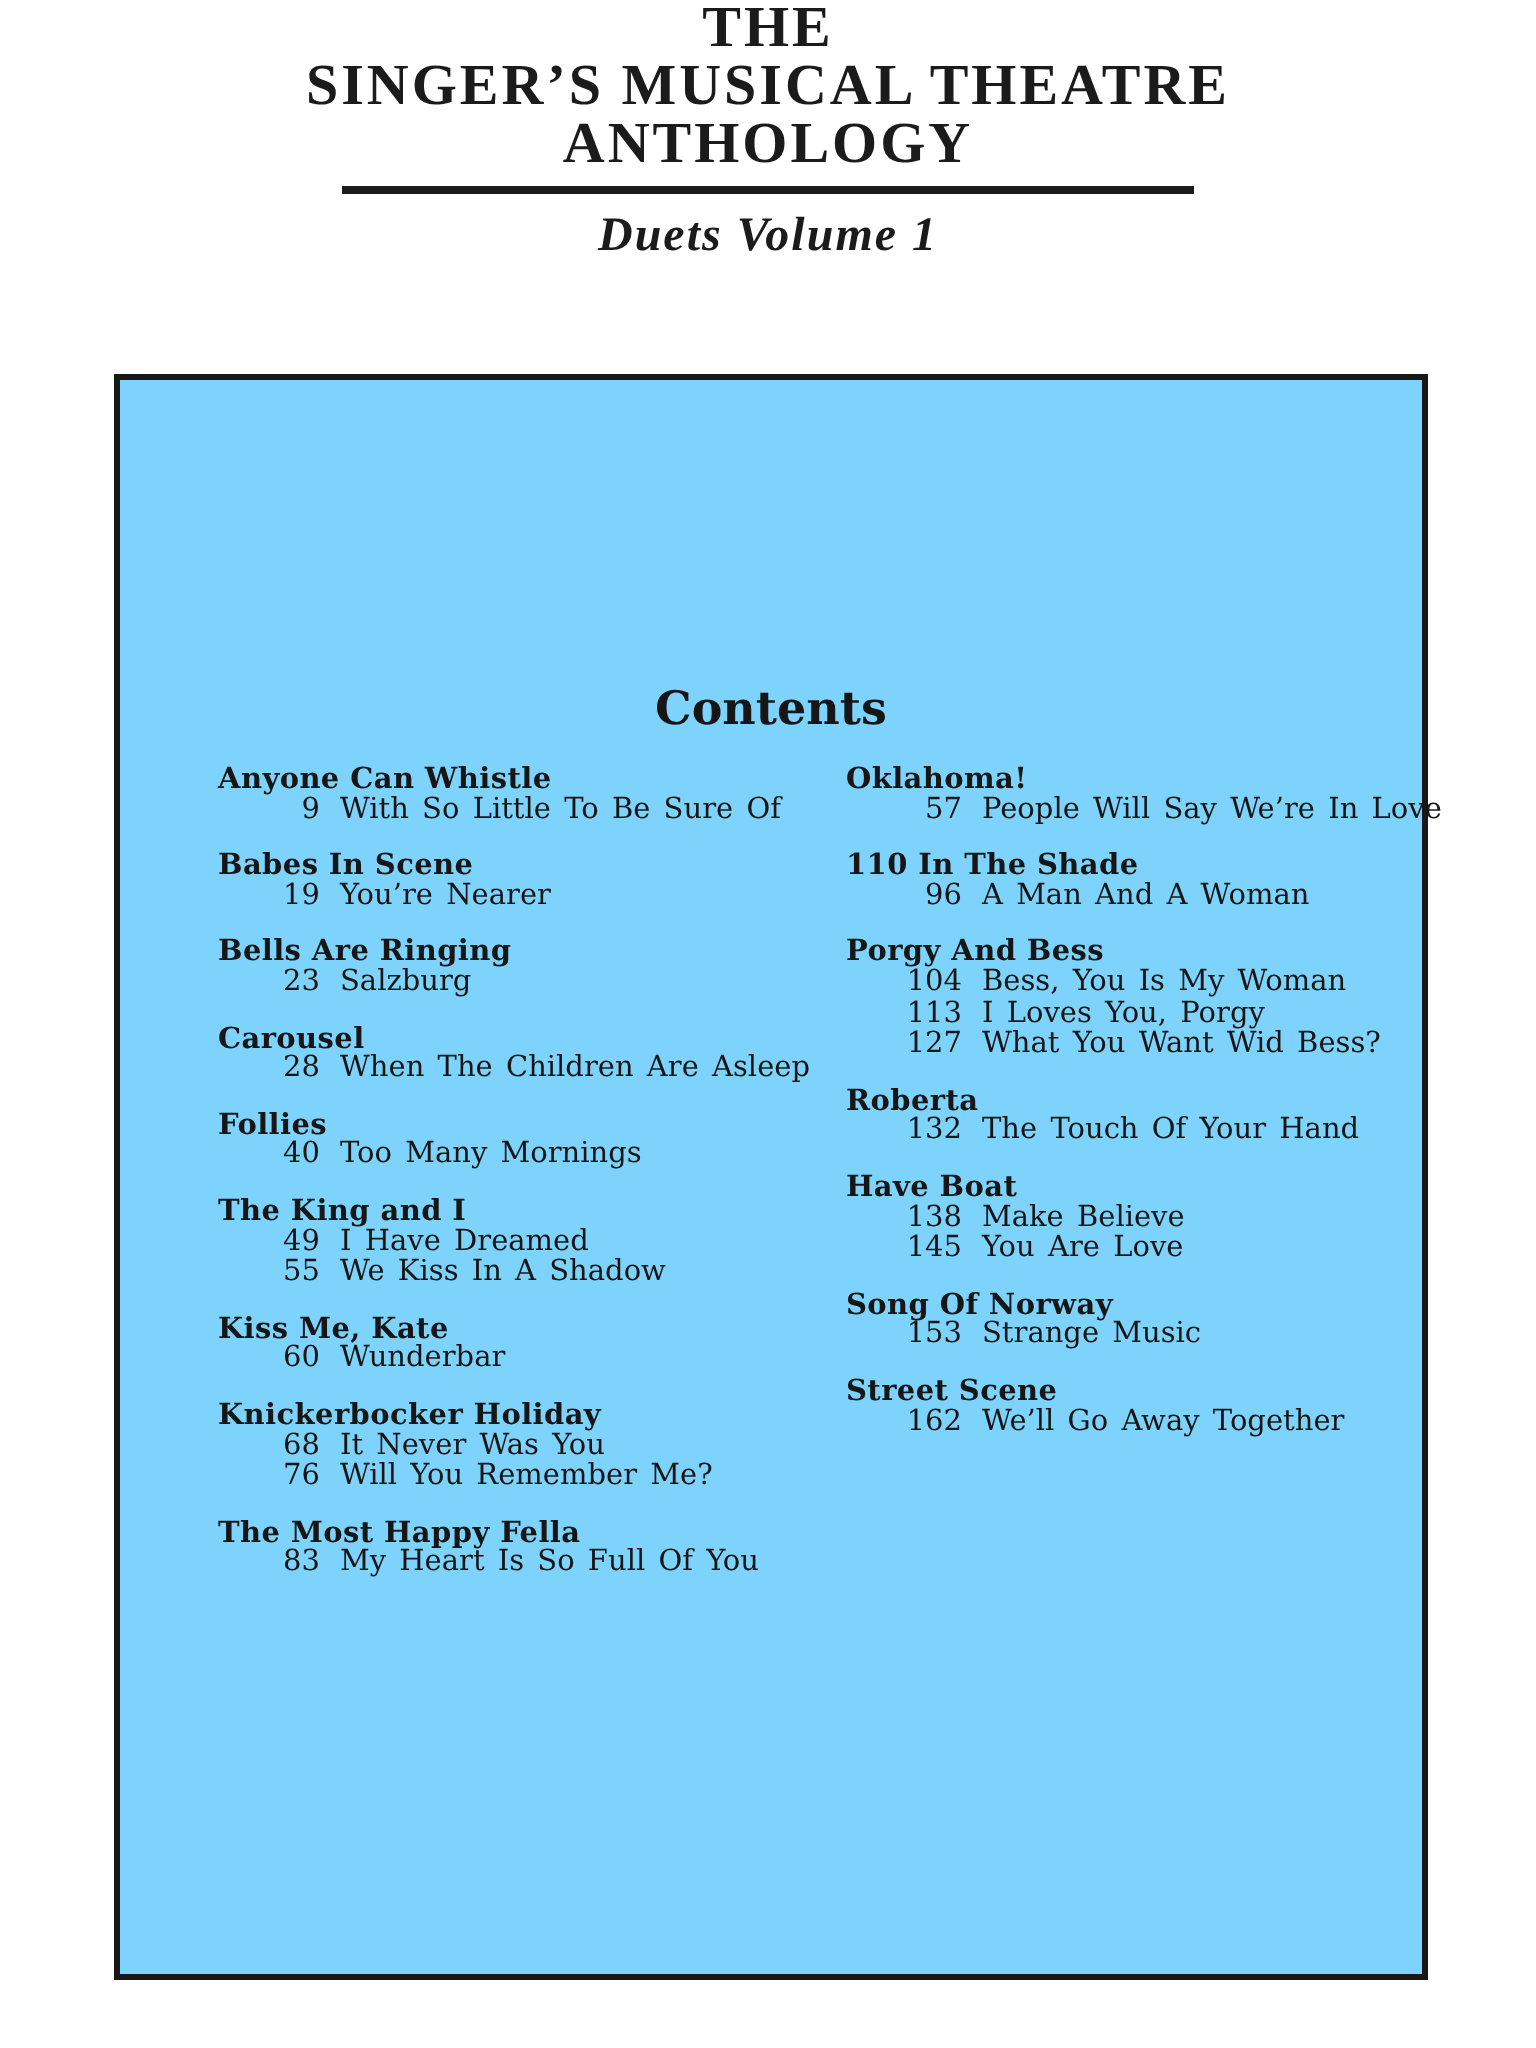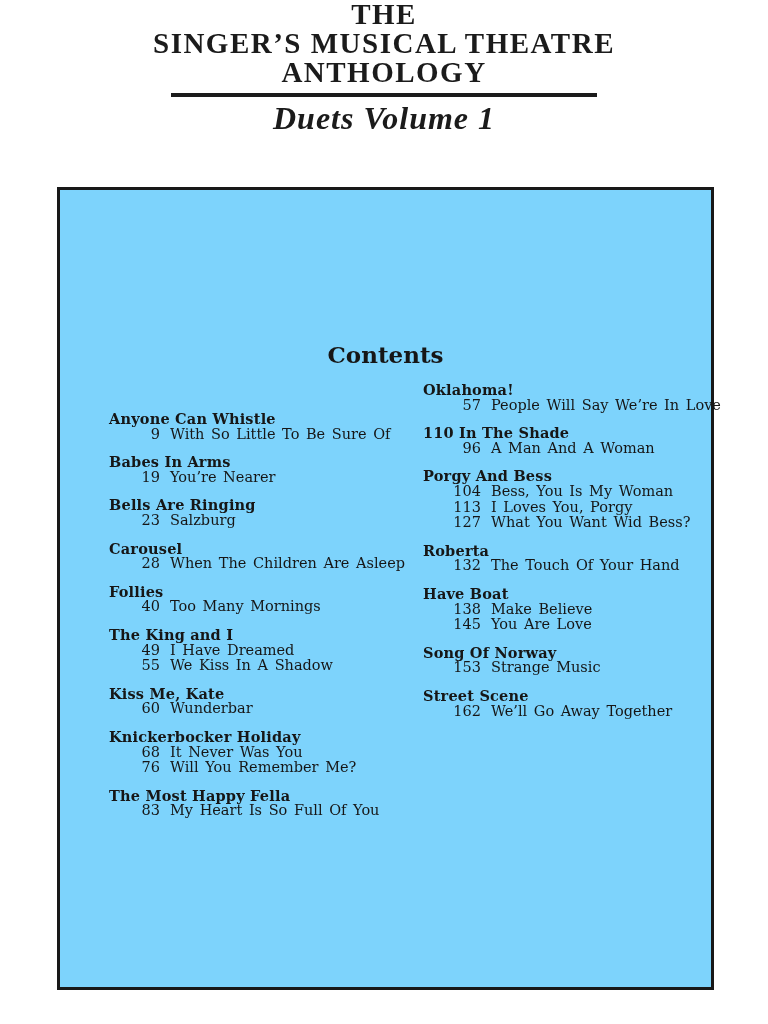--- a/index.html
+++ b/index.html
@@ -33,21 +33,21 @@
     letter-spacing: 1.5px;
     color: #1b1b1b;
   }
   .masthead-rule {
     width: 426px;
     height: 4px;
     background: #1b1b1b;
     margin: 6px auto 5px auto;
   }
   .subtitle {
-    font-size: 32px;
+    font-size: 24px;
     line-height: 32px;
     font-style: italic;
     letter-spacing: 1px;
     color: #1b1b1b;
   }
 
   
   .contents-box {
     box-sizing: border-box;
     position: absolute;
@@ -70,21 +70,21 @@
   .columns {
     display: flex;
     margin-top: 14px;
     padding-left: 49px;
     font-family: "DejaVu Serif", serif;
     font-size: 14.5px;
     line-height: 15.6px;
     color: #161616;
   }
   .col { box-sizing: border-box; }
-  .col-left  { width: 314px; flex: 0 0 auto; margin-top: 29px; }
+  .col-left  { width: 314px; flex: 0 0 auto; }
   .col-right { flex: 1 1 auto; }
 
   .group { margin-bottom: 12px; }
   .show-title {
     font-weight: bold;
     letter-spacing: 0.2px;
   }
   .song-row {
     display: flex;
     word-spacing: 2px;
@@ -119,21 +119,21 @@
     <div class="show-title">Anyone Can Whistle</div>
     <div class="song-list">
               <div class="song-row">
                 <span class="page-num">9</span>
                 <span class="song-title">With So Little To Be Sure Of</span>
               </div>
             </div>
   </div>
 
   <div class="group">
-    <div class="show-title">Babes In Arms</div>
+    <div class="show-title">Babes In Scene</div>
     <div class="song-list">
               <div class="song-row">
                 <span class="page-num">19</span>
                 <span class="song-title">You’re Nearer</span>
               </div>
             </div>
   </div>
 
   <div class="group">
     <div class="show-title">Bells Are Ringing</div>

